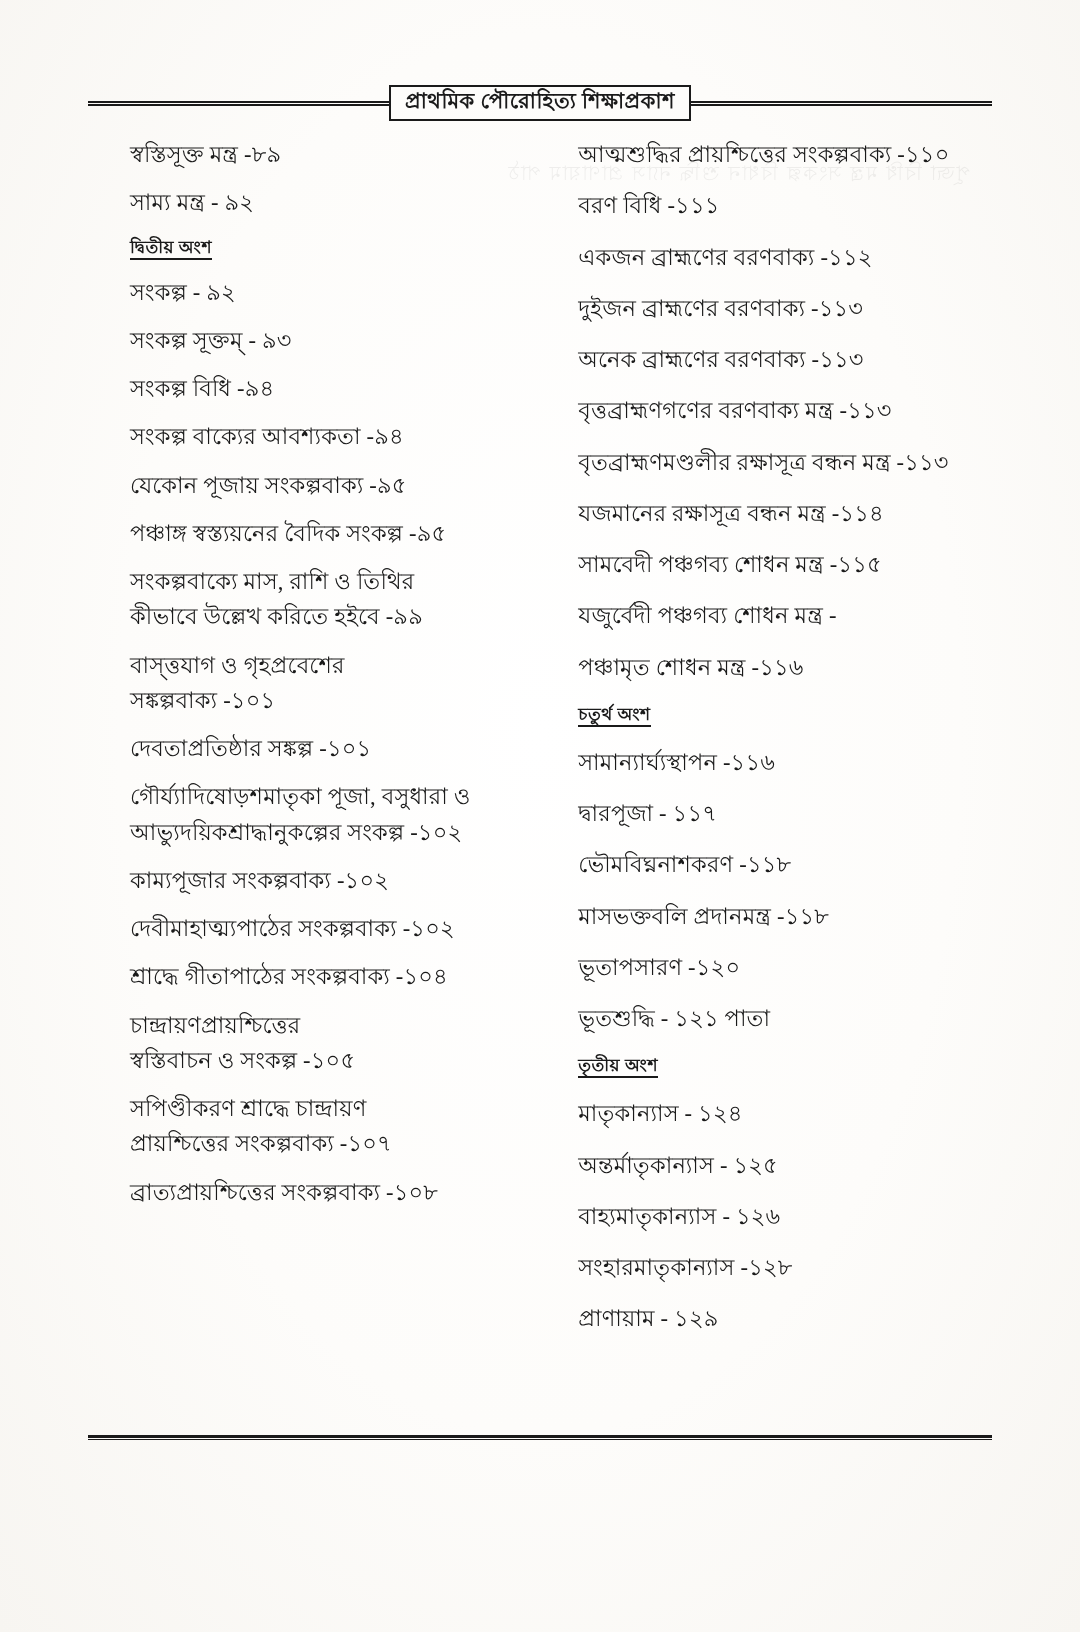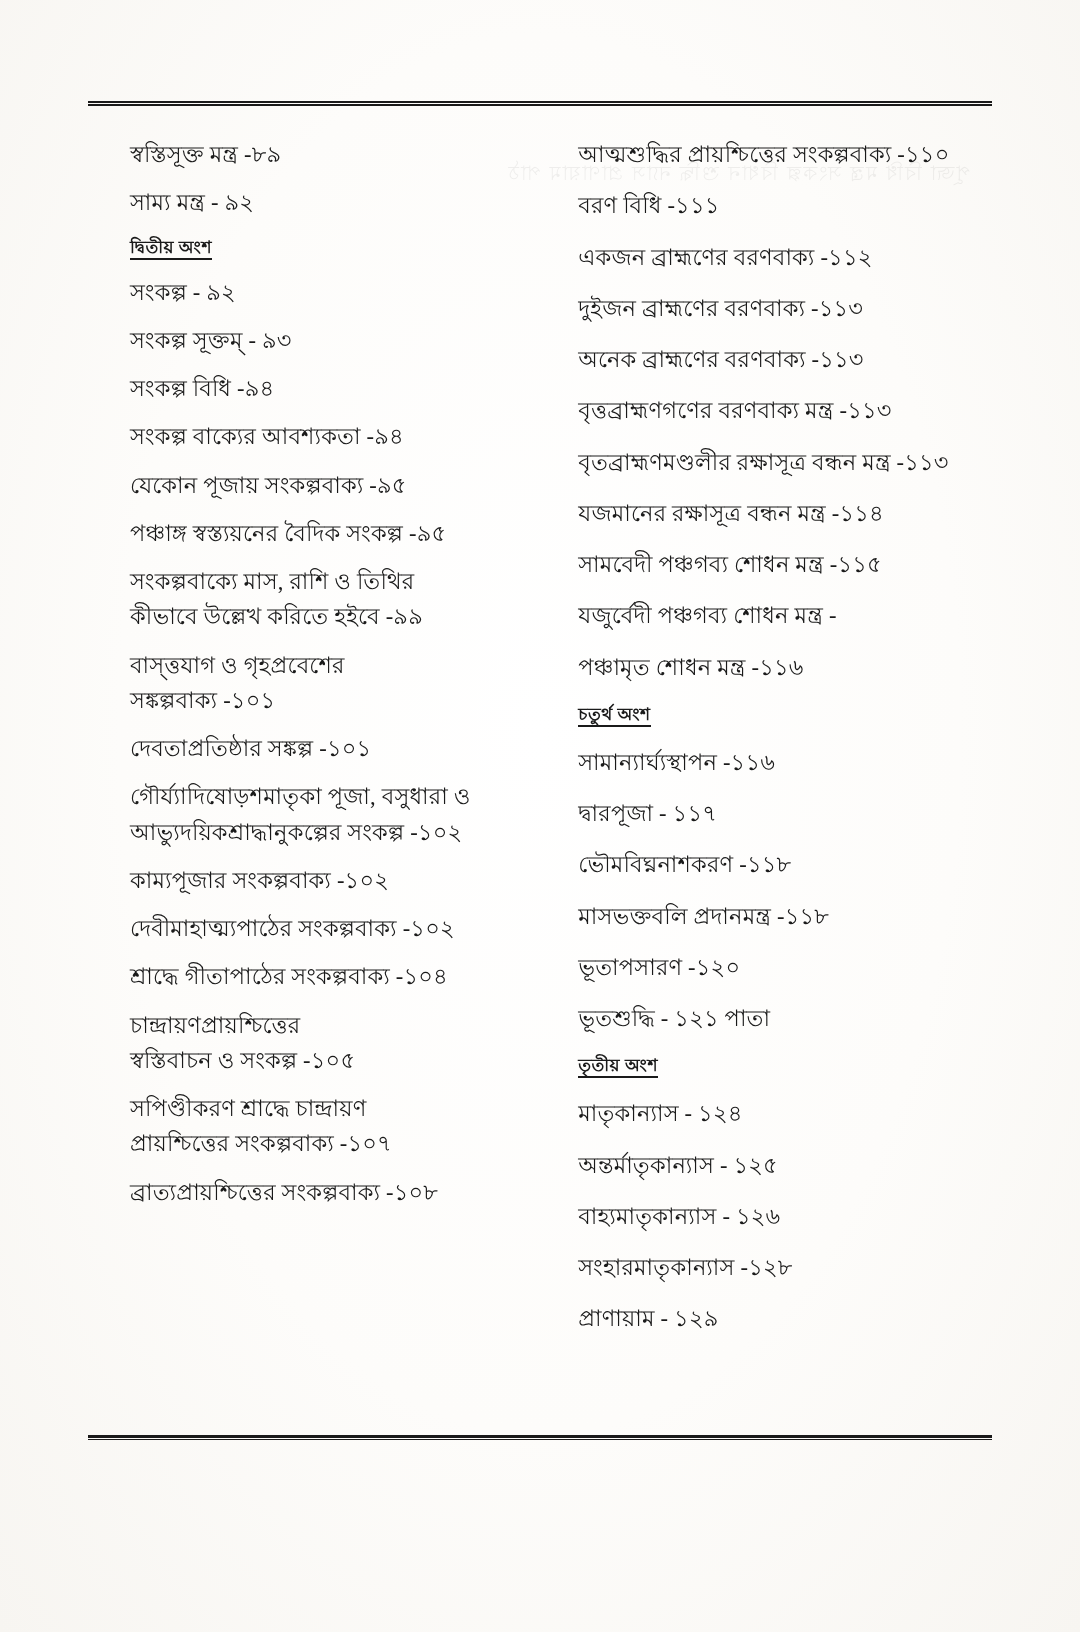--- a/index.html
+++ b/index.html
@@ -129,20 +129,21 @@
 </style>
 </head>
 <body>
 
 <div class="page"></div>
 
 <div class="bleed">পূজা বিধি মন্ত্র সংকল্প বিধান শুদ্ধি ন্যাস প্রাণায়াম পাঠ</div>
 
 <div class="header">
   <div class="rule left"></div>
+  <div class="title-box">প্রাথমিক পৌরোহিত্য শিক্ষাপ্রকাশ</div>
   <div class="rule right"></div>
 </div>
 
 <div class="columns">
   <div class="col left" id="colL"><div class="entry">স্বস্তিসূক্ত মন্ত্র -৮৯</div><div class="entry">সাম্য মন্ত্র - ৯২</div><div class="entry section">দ্বিতীয় অংশ</div><div class="entry">সংকল্প - ৯২</div><div class="entry">সংকল্প সূক্তম্ - ৯৩</div><div class="entry">সংকল্প বিধি -৯৪</div><div class="entry">সংকল্প বাক্যের আবশ্যকতা -৯৪</div><div class="entry">যেকোন পূজায় সংকল্পবাক্য -৯৫</div><div class="entry">পঞ্চাঙ্গ স্বস্ত্যয়নের বৈদিক সংকল্প -৯৫</div><div class="entry">সংকল্পবাক্যে মাস, রাশি ও তিথির</div><div class="entry cont">কীভাবে উল্লেখ করিতে হইবে -৯৯</div><div class="entry">বাস্ত্তযাগ ও গৃহপ্রবেশের</div><div class="entry cont">সঙ্কল্পবাক্য -১০১</div><div class="entry">দেবতাপ্রতিষ্ঠার সঙ্কল্প -১০১</div><div class="entry">গৌর্য্যাদিষোড়শমাতৃকা পূজা, বসুধারা ও</div><div class="entry cont">আভ্যুদয়িকশ্রাদ্ধানুকল্পের সংকল্প -১০২</div><div class="entry">কাম্যপূজার সংকল্পবাক্য -১০২</div><div class="entry">দেবীমাহাত্ম্যপাঠের সংকল্পবাক্য -১০২</div><div class="entry">শ্রাদ্ধে গীতাপাঠের সংকল্পবাক্য -১০৪</div><div class="entry">চান্দ্রায়ণপ্রায়শ্চিত্তের</div><div class="entry cont">স্বস্তিবাচন ও সংকল্প -১০৫</div><div class="entry">সপিণ্ডীকরণ শ্রাদ্ধে চান্দ্রায়ণ</div><div class="entry cont">প্রায়শ্চিত্তের  সংকল্পবাক্য -১০৭</div><div class="entry">ব্রাত্যপ্রায়শ্চিত্তের সংকল্পবাক্য -১০৮</div></div>
   <div class="col right" id="colR"><div class="entry">আত্মশুদ্ধির প্রায়শ্চিত্তের সংকল্পবাক্য -১১০</div><div class="entry">বরণ বিধি -১১১</div><div class="entry">একজন ব্রাহ্মণের বরণবাক্য -১১২</div><div class="entry">দুইজন ব্রাহ্মণের বরণবাক্য -১১৩</div><div class="entry">অনেক ব্রাহ্মণের বরণবাক্য -১১৩</div><div class="entry">বৃত্তব্রাহ্মণগণের বরণবাক্য মন্ত্র -১১৩</div><div class="entry">বৃতব্রাহ্মণমণ্ডলীর রক্ষাসূত্র বন্ধন মন্ত্র -১১৩</div><div class="entry">যজমানের রক্ষাসূত্র বন্ধন মন্ত্র -১১৪</div><div class="entry">সামবেদী পঞ্চগব্য শোধন মন্ত্র -১১৫</div><div class="entry">যজুর্বেদী পঞ্চগব্য শোধন মন্ত্র -</div><div class="entry">পঞ্চামৃত  শোধন মন্ত্র -১১৬</div><div class="entry section">চতুর্থ অংশ</div><div class="entry">সামান্যার্ঘ্যস্থাপন -১১৬</div><div class="entry">দ্বারপূজা - ১১৭</div><div class="entry">ভৌমবিঘ্ননাশকরণ -১১৮</div><div class="entry">মাসভক্তবলি প্রদানমন্ত্র -১১৮</div><div class="entry">ভূতাপসারণ -১২০</div><div class="entry">ভূতশুদ্ধি - ১২১    পাতা</div><div class="entry section">তৃতীয় অংশ</div><div class="entry">মাতৃকান্যাস -      ১২৪</div><div class="entry">অন্তর্মাতৃকান্যাস -  ১২৫</div><div class="entry">বাহ্যমাতৃকান্যাস -  ১২৬</div><div class="entry">সংহারমাতৃকান্যাস -১২৮</div><div class="entry">প্রাণায়াম -        ১২৯</div></div>
 </div>
 
 <div class="footer-rule"></div>
 

